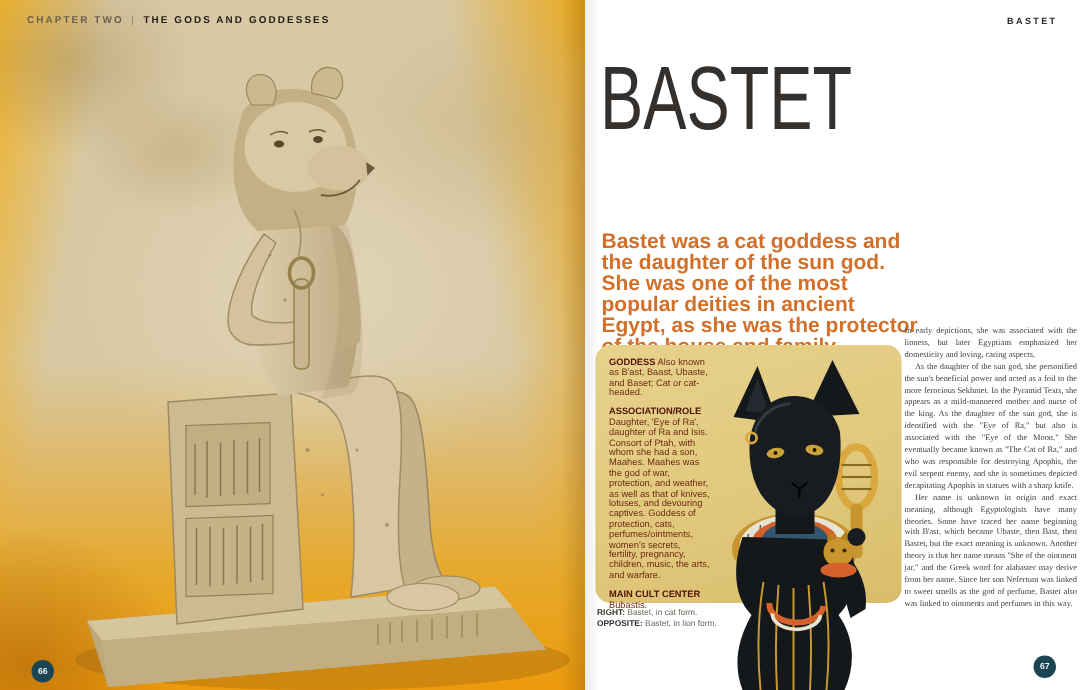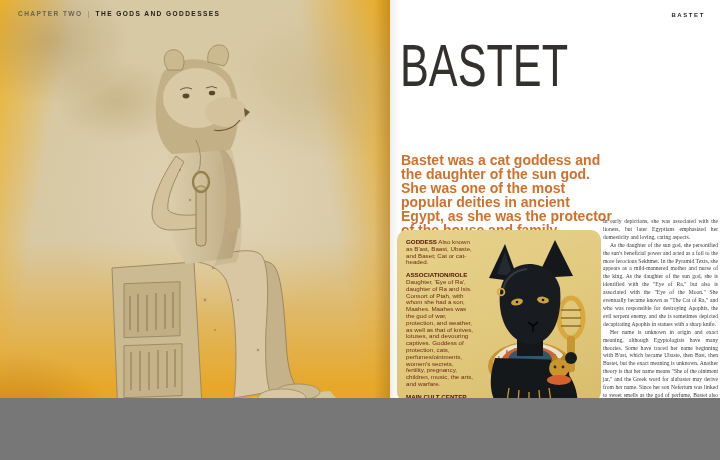--- a/index.html
+++ b/index.html
@@ -1,16 +1,16 @@
 <!DOCTYPE html>
 <html><head>
 <meta charset="utf-8">
 <style>
   html,body{margin:0;padding:0;background:#777;}
-  .stage{position:relative;width:720px;height:398px;overflow:hidden;background:#fff;
+  .stage{position:relative;width:720px;height:460px;overflow:hidden;background:#fff;
          font-family:"Liberation Sans",sans-serif;}
   
   .page-left{position:absolute;left:0;top:0;width:390px;height:460px;overflow:hidden;
     background-color:#d8c9a5;
     background-image:
       radial-gradient(ellipse 120px 90px at 12% 9%, rgba(166,138,82,.45), transparent 70%),
       radial-gradient(ellipse 90px 60px at 30% 22%, rgba(172,146,92,.35), transparent 70%),
       radial-gradient(ellipse 150px 110px at 86% 18%, rgba(196,172,118,.40), transparent 72%),
       radial-gradient(ellipse 220px 170px at 55% 42%, rgba(231,222,196,.55), transparent 75%),
       radial-gradient(ellipse 140px 120px at 4% 96%, rgba(150,78,4,.45), transparent 75%),

